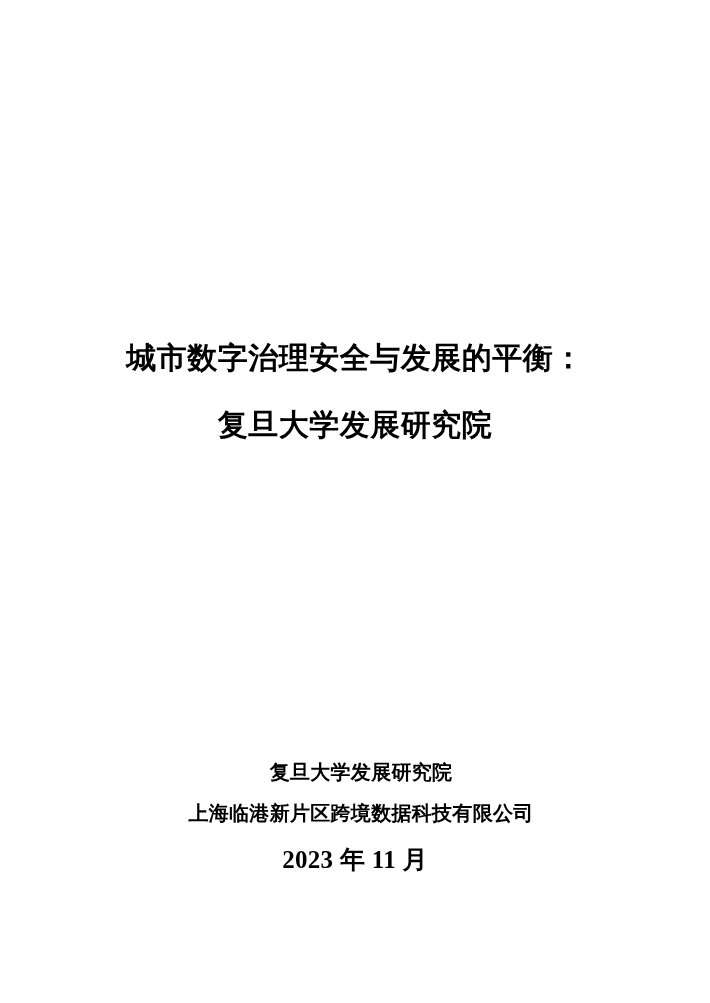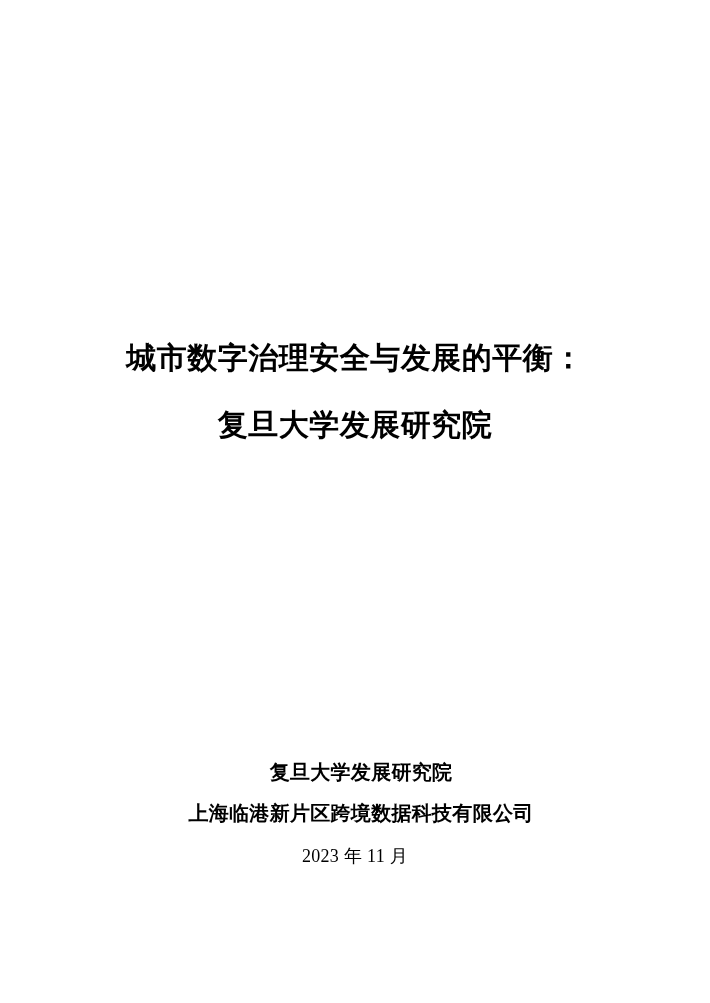--- a/index.html
+++ b/index.html
@@ -35,22 +35,22 @@
   .org-line {
     font-size: 20px;
     font-weight: 700;
     letter-spacing: 0.3px;
     padding-left: 12px;
   }
   .org-line-1 { top: 746px; }
   .org-line-2 { top: 787px; }
   .date-line {
     top: 831px;
-    font-size: 18px;
-    font-weight: 400;
+    font-size: 25px;
+    font-weight: 700;
     letter-spacing: 0.3px;
   }
 </style>
 </head>
 <body>
 
 <div class="page">
   <div class="line title-line title-line-1">城市数字治理安全与发展的平衡：</div>
   <div class="line title-line title-line-2">复旦大学发展研究院</div>
 

